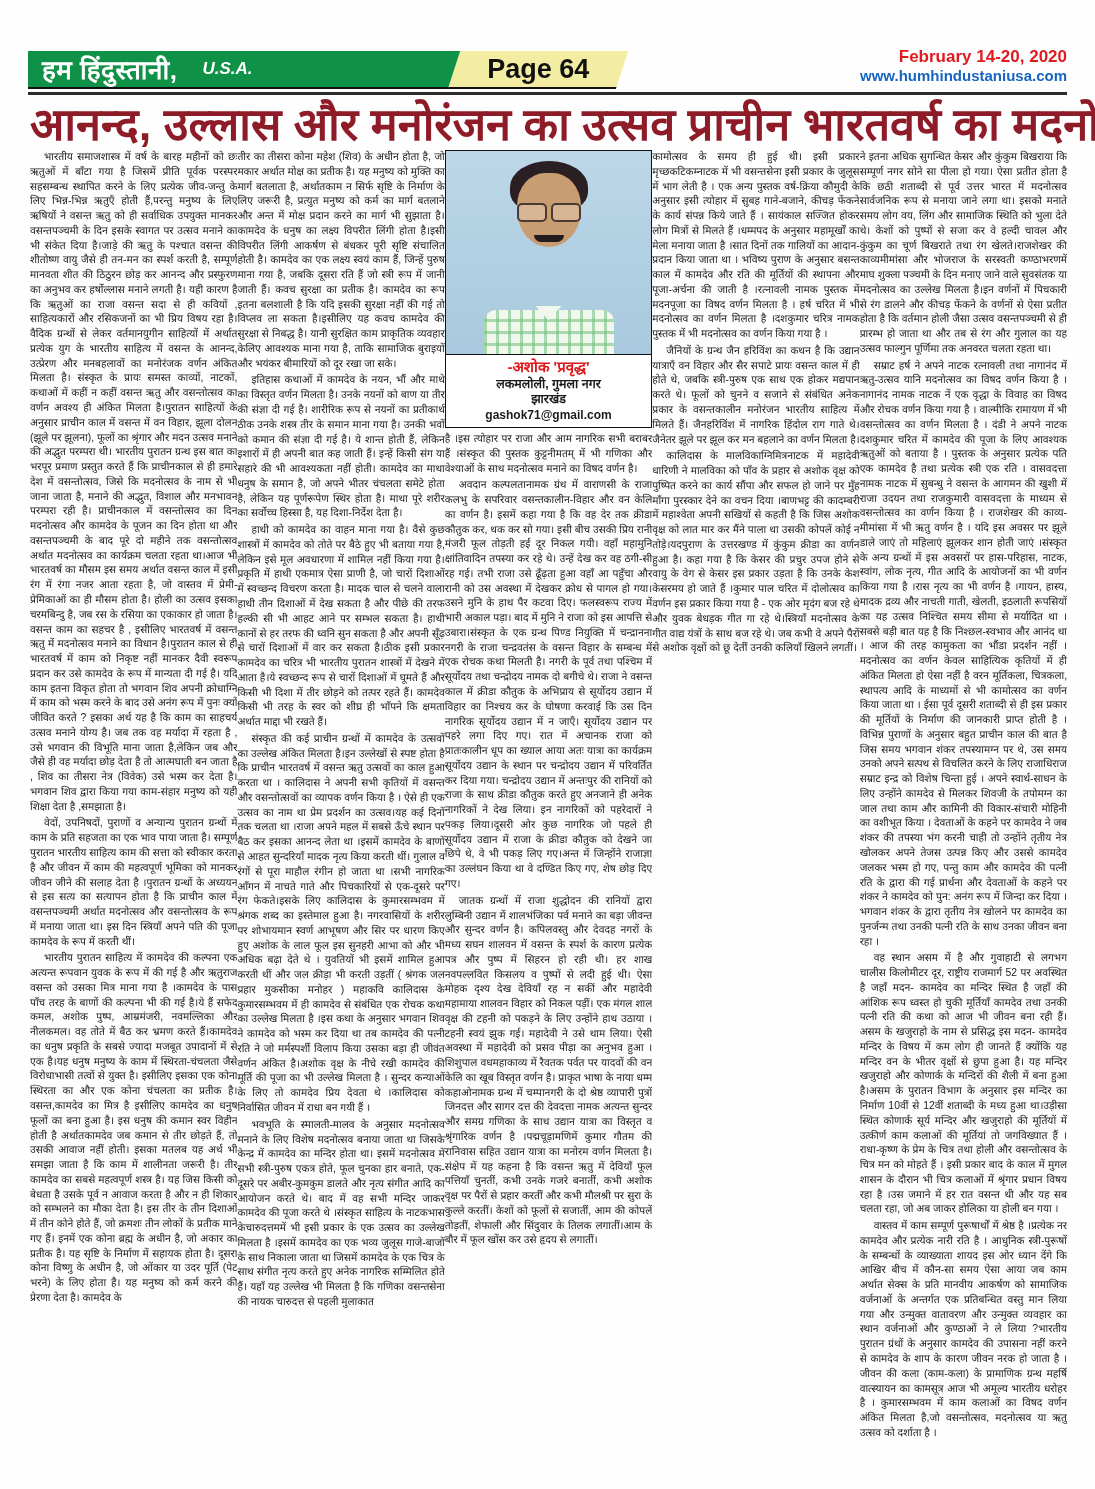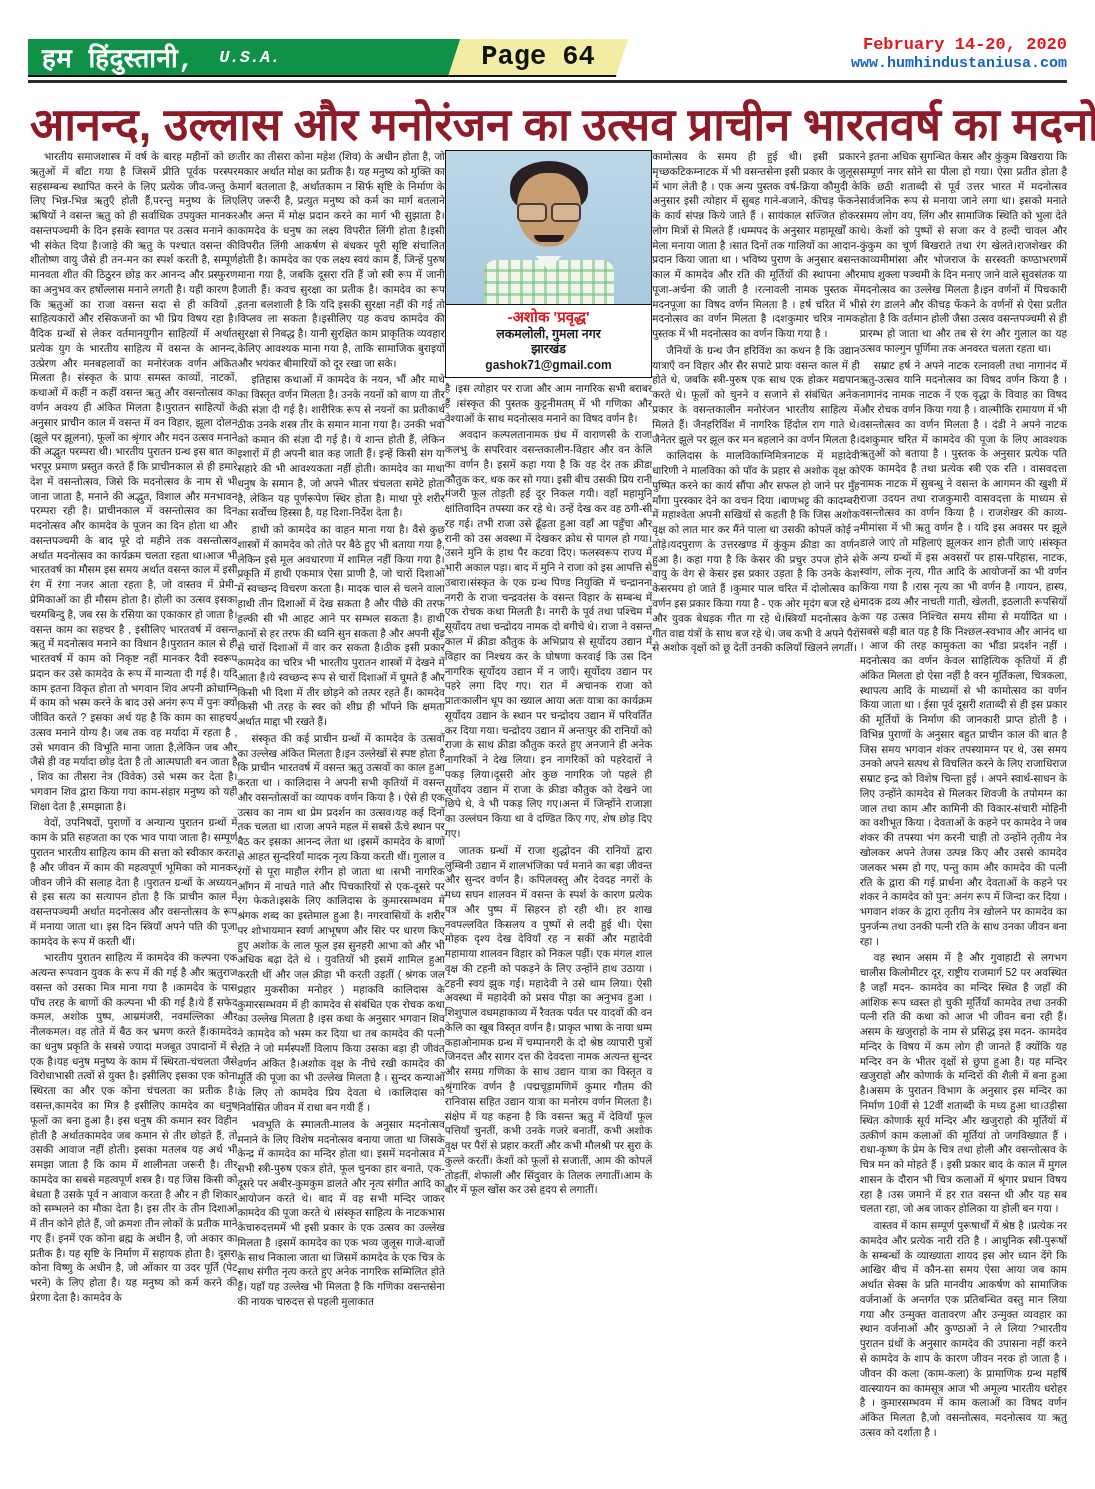--- a/index.html
+++ b/index.html
@@ -1,19 +1,19 @@
 <!DOCTYPE html>
 <html><head>
 <meta charset="utf-8">
 <style>
   html,body{margin:0;padding:0;background:#e8e8e8;}
   .page{position:relative;width:1095px;height:1489px;margin:0 auto;background:#fefefe;
         font-family:"Liberation Sans","DejaVu Sans",sans-serif;color:#1b1b1b;overflow:hidden;}
   
-  .header{position:absolute;left:28px;right:28px;top:18px;height:62px;border-bottom:3px solid #2b2b2b;font-family:Liberation Mono, monospace;}
+  .header{position:absolute;left:28px;right:28px;top:30px;height:62px;border-bottom:3px solid #2b2b2b;}
   .mast-row{position:absolute;left:0;bottom:3px;height:38px;display:flex;align-items:stretch;}
   .brand{background:#0f9148;color:#fff;display:flex;align-items:center;padding:0 26px 0 14px;
          width:400px;border-bottom:2px solid #111;}
   .brand .hi{font-size:26px;font-weight:bold;letter-spacing:.5px;}
   .brand .usa{font-size:17px;font-weight:bold;font-style:italic;margin-left:25px;}
   .pagebox{background:#f3eda3;color:#111;display:flex;align-items:center;justify-content:center;
            width:168px;font-size:27px;font-weight:bold;transform:skewX(-18deg);margin-left:-14px;
            border-bottom:2px solid #111;}
   .pagebox > span{transform:skewX(18deg);}
   .dateblock{position:absolute;right:0;bottom:6px;text-align:right;line-height:1.25;}
@@ -21,21 +21,21 @@
   .site-blue{color:#1665c0;font-weight:bold;font-size:15px;}
   
   .headline{position:absolute;left:30px;right:30px;top:98px;color:#8e1b28;
             font-size:45px;font-weight:bold;line-height:1.2;white-space:nowrap;}
   
   .columns{position:absolute;left:30px;right:28px;top:150px;height:1316px;display:flex;gap:0;}
   .col{flex:1 1 0;overflow:hidden;text-align:justify;font-size:10.4px;line-height:1.42;}
   .col p{margin:0 0 2px 0;text-indent:14px;}
   .columns .col:not(:first-child) p:first-of-type{text-indent:0;}
   
-  .author-box{width:100%;height:228px;border:1.5px solid #111;box-sizing:border-box;margin-bottom:4px;
+  .author-box{width:100%;height:278px;border:1.5px solid #111;box-sizing:border-box;margin-bottom:4px;
               background:#fff;display:flex;flex-direction:column;}
   .portrait{position:relative;flex:1 1 auto;background:linear-gradient(#bcd7e8,#a9c9de);overflow:hidden;}
   .p-hair{position:absolute;left:50%;top:10px;width:78px;height:52px;margin-left:-39px;
           background:#2a2024;border-radius:50% 50% 40% 40%;}
   .p-face{position:absolute;left:50%;top:22px;width:64px;height:74px;margin-left:-32px;
           background:#c99d72;border-radius:46% 46% 52% 52%;}
   .p-glasses{position:absolute;left:50%;top:52px;width:66px;height:16px;margin-left:-33px;}
   .p-glasses:before,.p-glasses:after{content:"";position:absolute;top:0;width:26px;height:15px;
           border:2px solid #4a3a33;border-radius:5px;background:rgba(255,255,255,.25);}
   .p-glasses:before{left:1px;} .p-glasses:after{right:1px;}

